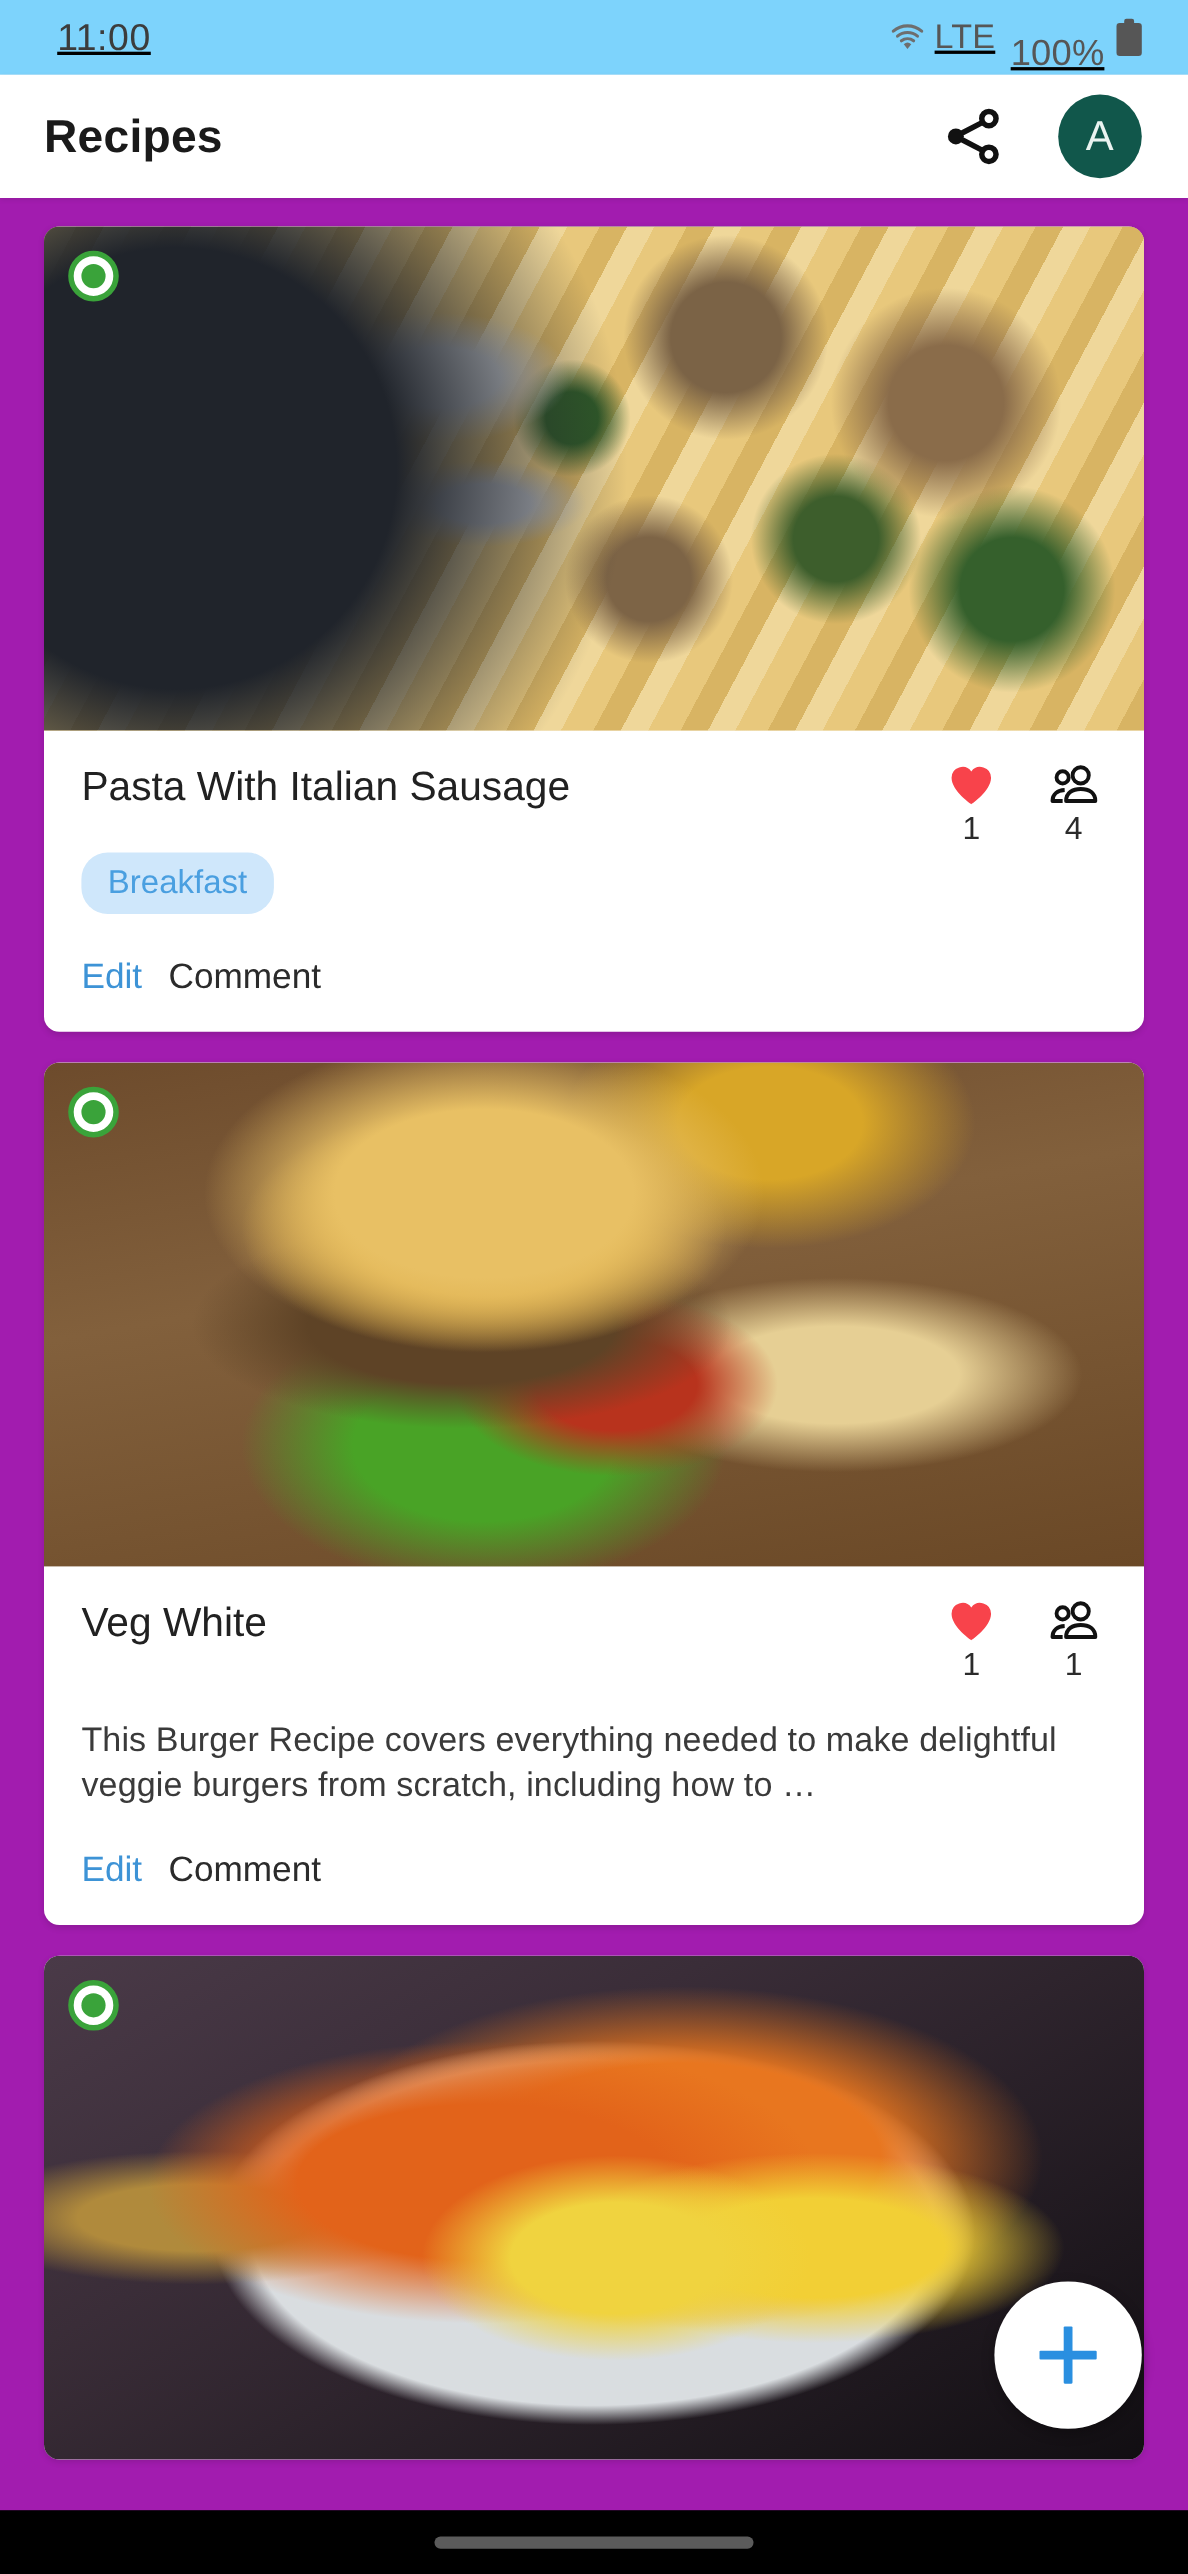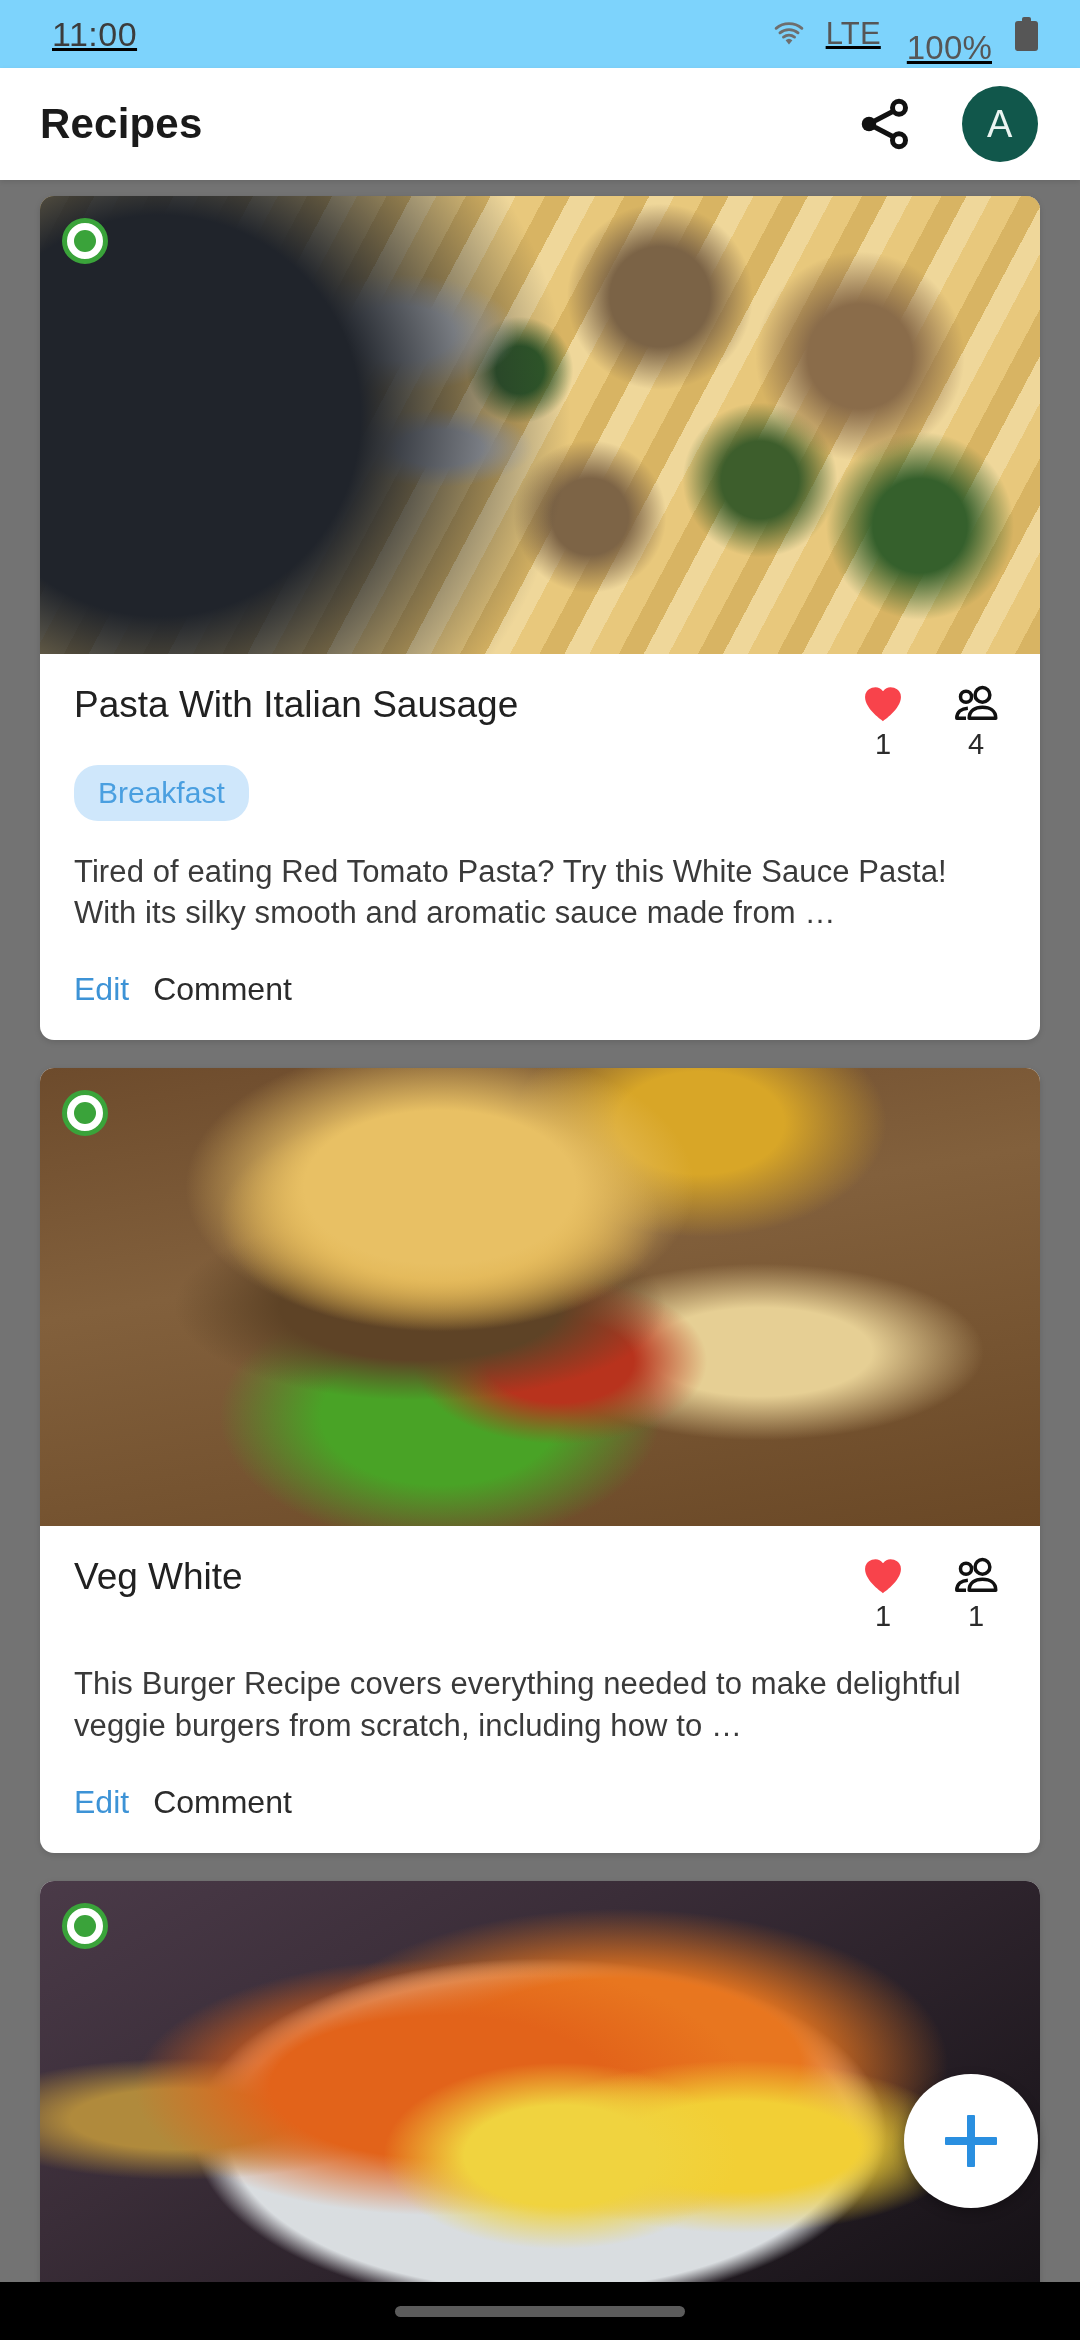--- a/index.html
+++ b/index.html
@@ -13,21 +13,21 @@
 
   
   .statusbar{
     height:68px; width:100%;
     background:#7dd3fc;
     display:flex; align-items:center; justify-content:space-between;
     padding:0 42px 0 52px;
     text-decoration:underline;
   }
   .sb-time{ font-size:34px; color:#3c3c3c; letter-spacing:.5px; }
-  .sb-right{ display:flex; align-items:center; gap:18px; }
+  .sb-right{ display:flex; align-items:center; gap:6px; }
   .sb-lte{ font-size:31px; color:#565656; letter-spacing:.2px; }
   .sb-pct{ font-size:33px; color:#565656; letter-spacing:.2px; margin-left:8px;margin-top:27px;}
   .wifi-ic{ width:34px; height:26px; position:relative; margin-right:2px; }
   .battery-ic{ width:23px; height:34px; position:relative; margin-left:5px;}
   .battery-ic .body{ position:absolute; bottom:0; left:0; width:23px; height:30px; background:#565656; border-radius:3px;}
   .battery-ic .cap{ position:absolute; top:0; left:7px; width:9px; height:5px; background:#565656; border-radius:2px 2px 0 0;}
 
   
   .appbar{
     height:112px; width:100%;
@@ -43,22 +43,22 @@
   .avatar{
     width:76px; height:76px; border-radius:50%;
     background:#11574b;
     display:flex; align-items:center; justify-content:center;
     color:#eaf4f1; font-size:38px; letter-spacing:.5px;
   }
 
   
   .feed{
     position:absolute; top:180px; left:0; right:0; bottom:0;
-    background:#737373;
-    padding:16px 0 0 0;
+    background:#a21caf;
+    padding:26px 0 0 0;
     overflow:hidden;
   }
   .card{
     background:#ffffff;
     margin:0 40px 28px 40px;
     border-radius:14px;
     box-shadow:0 2px 6px rgba(0,0,0,.13);
     overflow:hidden;
   }
   .card-img{
@@ -236,21 +236,20 @@
                 <circle cx="7.6" cy="7.6" r="3.0" fill="none" stroke="#111" stroke-width="1.9"></circle>
                 <path d="M9.3 19.2c0-4.0 3.2-5.9 7.2-5.9s7.2 1.9 7.2 5.9z" fill="none" stroke="#111" stroke-width="1.9" stroke-linejoin="round"></path>
                 <path d="M8.6 13.8c-3.4.2-6.0 1.9-6.0 5.4h5.0" fill="none" stroke="#111" stroke-width="1.9" stroke-linejoin="round"></path>
               </svg>
             </span>
             <span class="stat-num">4</span>
           </div>
         </div>
       </div>
       <span class="chip">Breakfast</span>
-      <div class="desc">Tired of eating Red Tomato Pasta? Try this White Sauce Pasta! With its silky smooth and aromatic sauce made from …</div>
       <div class="actions">
         <span class="act edit">Edit</span>
         <span class="act comment">Comment</span>
       </div>
     </div>
   </div>
 
   <div class="card">
     <div class="card-img img-burger">
       <span class="veg-dot">

